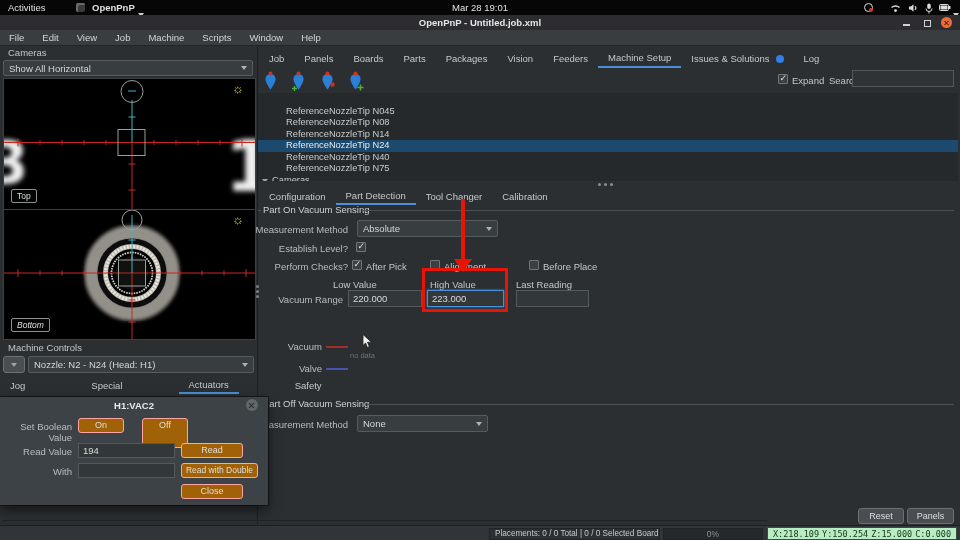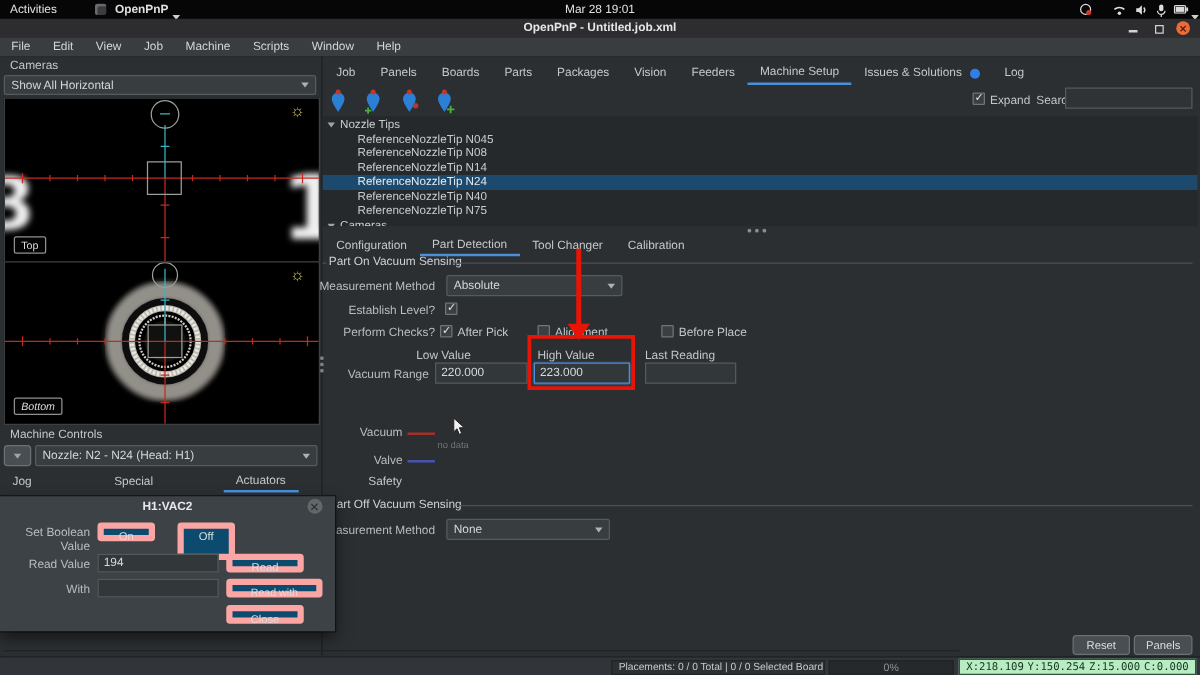--- a/index.html
+++ b/index.html
@@ -59,21 +59,21 @@
   
   .group-title{position:absolute;color:#ced2d4;font-size:9.5px;}
   .group-line{position:absolute;height:1px;background:#4c5154;}
   
   .dialog{position:absolute;left:0;top:397px;width:268px;height:108px;background:#3d4246;
     box-shadow:0 5px 12px rgba(0,0,0,.55),0 0 0 1px #17191b;z-index:40;}
   .dialog .dtitle{position:absolute;left:0;top:3px;width:100%;text-align:center;font-weight:bold;color:#e7e9ea;font-size:9.5px;}
   .dlg-close{position:absolute;left:246px;top:2px;width:12px;height:12px;border-radius:50%;background:#62676a;}
   .dlg-close::before,.dlg-close::after{content:"";position:absolute;left:5.4px;top:2.6px;width:1.3px;height:7px;background:#2b2d2f;}
   .dlg-close::before{transform:rotate(45deg);} .dlg-close::after{transform:rotate(-45deg);}
-  .dbtn{background:#0c4a6e;border:5px solid #fca5a5;}
+  .dbtn{background:#a16207;border:1px solid #fca5a5;}
   
   .pin{position:absolute;top:71px;width:17px;height:21px;}
   
   .status-bar{left:0;top:525px;width:960px;height:15px;background:#313539;border-top:1px solid #1d2022;}
   .sunken{box-sizing:border-box;background:#2c3033;border:1px solid #212427;color:#c6cacc;}
   .dro{box-sizing:border-box;background:#b8ecc3;border:1px solid #33503a;color:#15341c;
     font-family:"DejaVu Sans Mono","Liberation Mono",monospace;font-size:8.5px;display:flex;justify-content:space-between;align-items:center;padding:0 5px;}
   
   .anno{z-index:60;}
   .cursor{z-index:80;}
@@ -280,23 +280,20 @@
   <circle cx="8.5" cy="2.6" r="2" fill="#cc3326"></circle>
   <path d="M10.5 16.5h6M13.5 13.5v6" stroke="#4cae3c" stroke-width="1.5" fill="none"></path>
 </svg>
 
 <span class="cb on" style="left:778px;top:74px;"></span>
 <span class="lbl" style="left:792px;top:75px;">Expand</span>
 <span class="lbl" style="left:829px;top:75px;">Search</span>
 <input class="field" style="left: 852px; top: 70px; width: 102px; height: 17px; background: rgb(47, 51, 54);" value="">
 
 <div class="abs tree">
-  <div class="tree-row" style="top:1px;">
-    <span class="tw"><span class="tri-down"></span></span><span>Nozzle Tips</span>
-  </div>
   <div class="tree-row" style="top:12.5px;padding-left:28px;"><span>ReferenceNozzleTip N045</span></div>
   <div class="tree-row" style="top:24px;padding-left:28px;"><span>ReferenceNozzleTip N08</span></div>
   <div class="tree-row" style="top:35.5px;padding-left:28px;"><span>ReferenceNozzleTip N14</span></div>
   <div class="tree-row sel" style="top:47px;padding-left:28px;"><span>ReferenceNozzleTip N24</span></div>
   <div class="tree-row" style="top:58.5px;padding-left:28px;"><span>ReferenceNozzleTip N40</span></div>
   <div class="tree-row" style="top:70px;padding-left:28px;"><span>ReferenceNozzleTip N75</span></div>
   <div class="tree-row" style="top:81.5px;">
     <span class="tw"><span class="tri-down"></span></span><span>Cameras</span>
   </div>
 </div>

